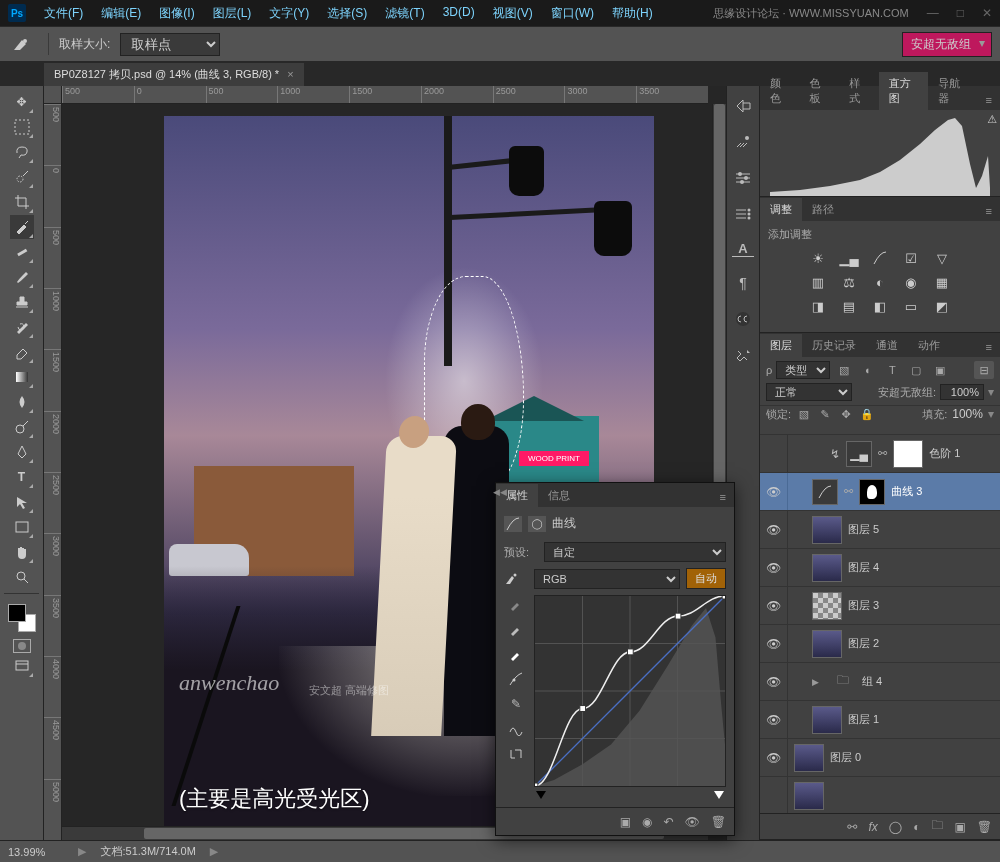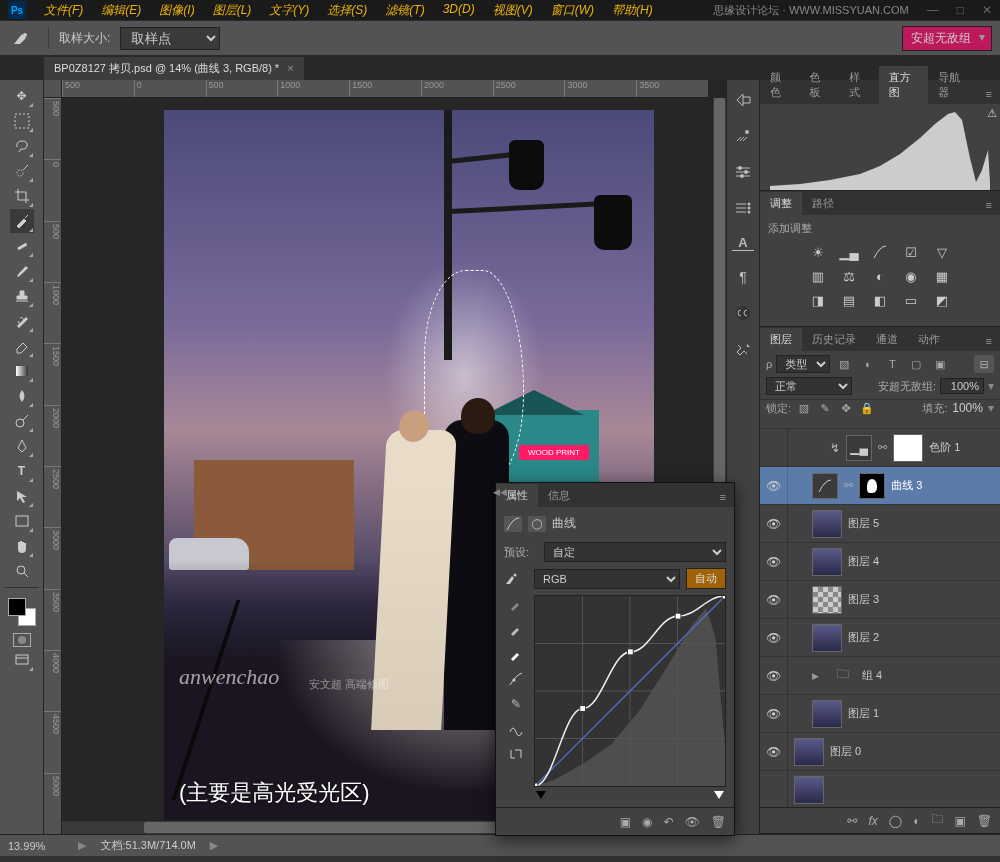--- a/index.html
+++ b/index.html
@@ -1,21 +1,21 @@
 <!DOCTYPE html>
 <html><head>
 <meta charset="utf-8">
 <style>
 * { margin: 0; padding: 0; box-sizing: border-box; font-family: "Microsoft YaHei", sans-serif; }
 body { background: #323232; color: #ccc; width: 1000px; height: 862px; overflow: hidden; font-size: 12px; }
 
-.titlebar { height: 20px; background: #1a1a1a; display: flex; align-items: center; padding: 0 8px; }
+.titlebar { height: 26px; background: #1a1a1a; display: flex; align-items: center; padding: 0 8px; }
 .titlebar .ps-icon { width: 18px; height: 18px; background: #002b4f; color: #00a8ff; display: flex; align-items: center; justify-content: center; font-weight: bold; font-size: 10px; border-radius: 2px; }
 .titlebar .menus { display: flex; margin-left: 10px; gap: 2px; }
-.titlebar .menus span { padding: 4px 8px; color: #eab308; cursor: default; font-style: italic; }
+.titlebar .menus span { padding: 4px 8px; color: #7dd3fc; cursor: default; }
 .titlebar .spacer { flex: 1; }
 .titlebar .branding { color: #888; font-size: 11px; }
 .titlebar .winbtns { display: flex; gap: 18px; margin-left: 18px; color: #666; }
 
 .options-bar { height: 36px; background: #535353; border-top: 1px solid #282828; border-bottom: 1px solid #282828; display: flex; align-items: center; padding: 0 8px; gap: 10px; }
 .options-bar .tool-icon { width: 30px; height: 24px; display: flex; align-items: center; justify-content: center; color: #ccc; }
 .options-bar .sep { width: 1px; height: 22px; background: #3a3a3a; }
 .options-bar .label { color: #ccc; }
 .options-bar select { background: #3a3a3a; color: #ccc; border: 1px solid #222; padding: 2px 6px; width: 100px; }
 .options-bar .right-combo { margin-left: auto; background: #be185d; border: 1px solid #222; padding: 3px 20px 3px 8px; color: #ccc; position: relative; }

